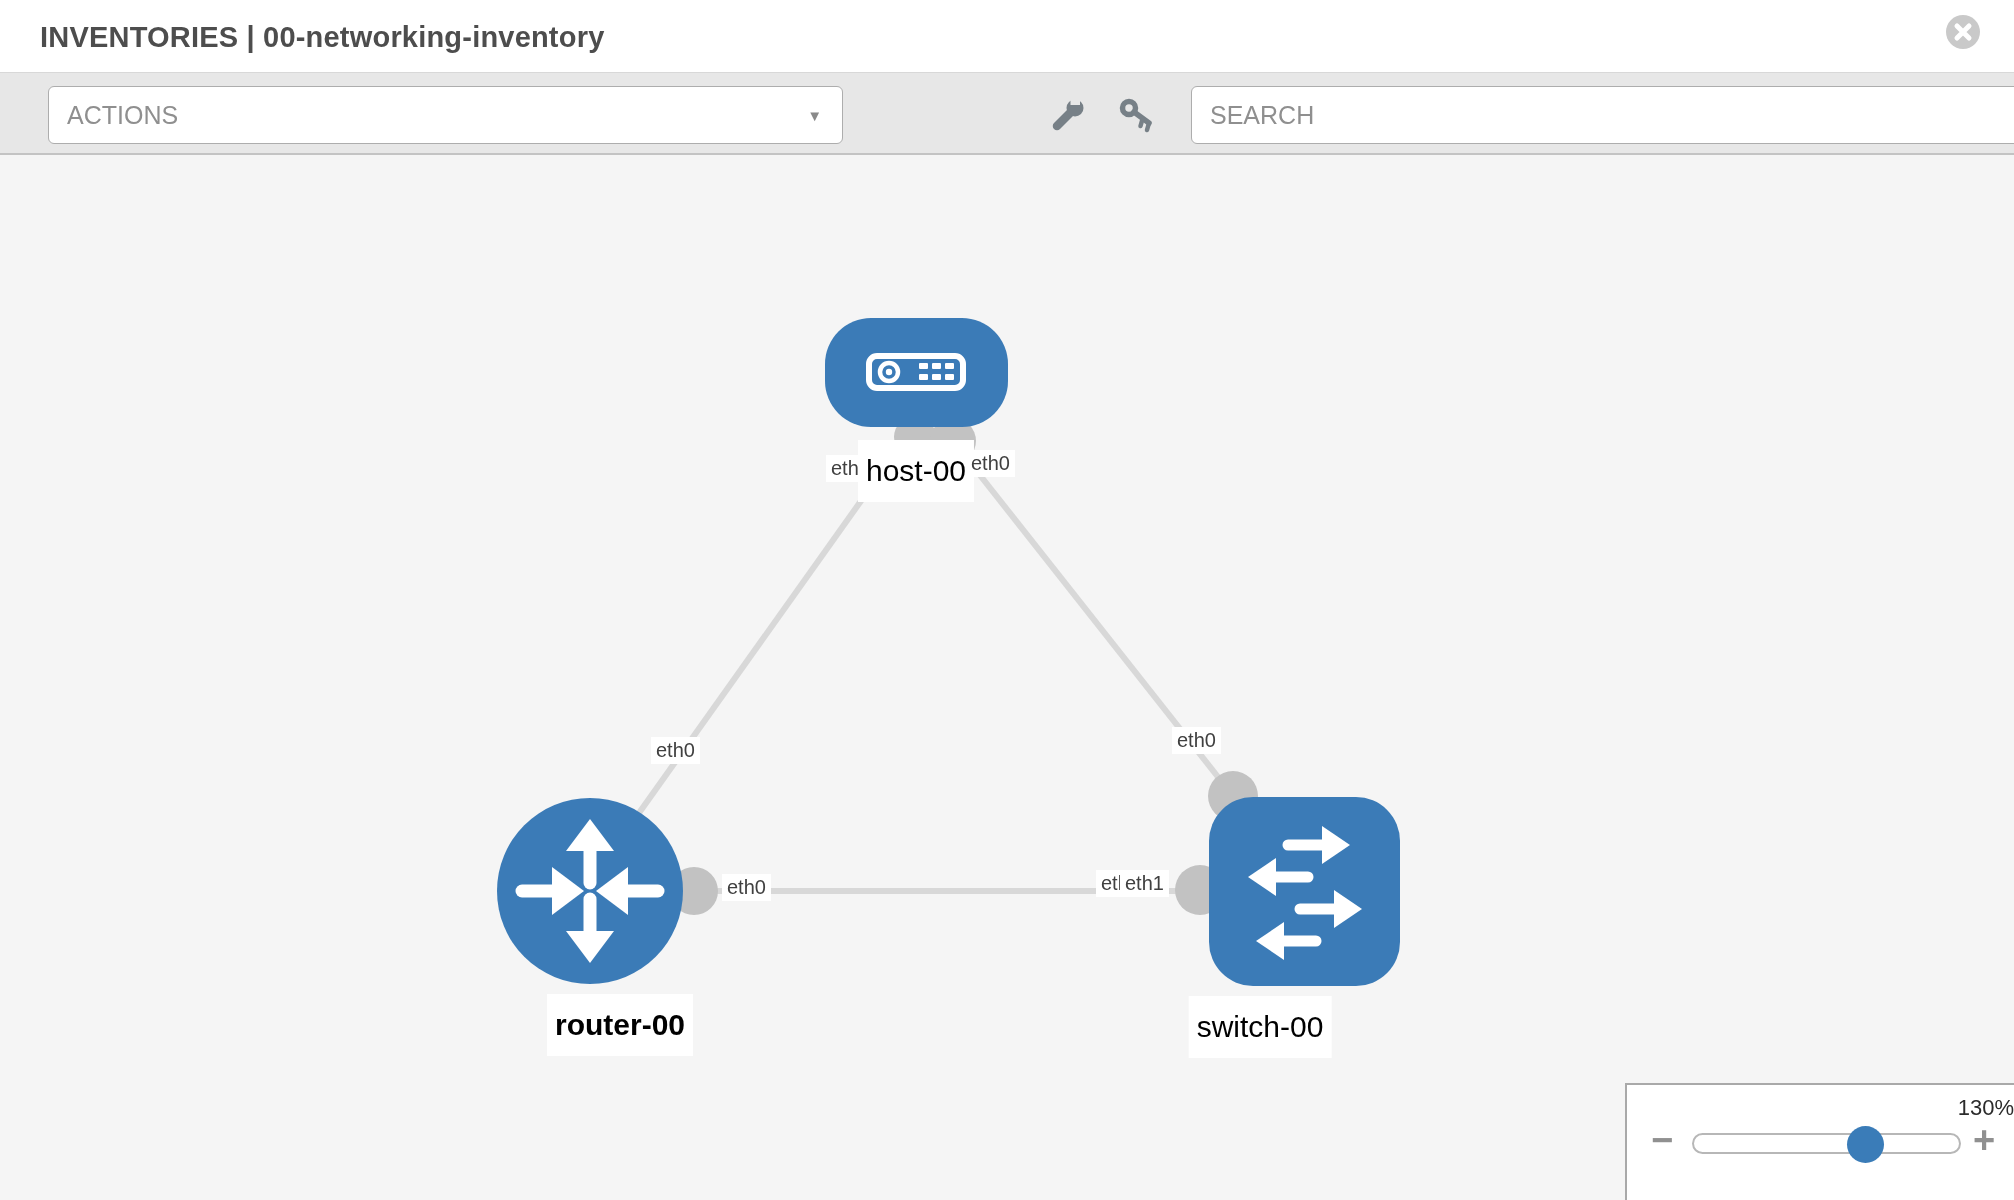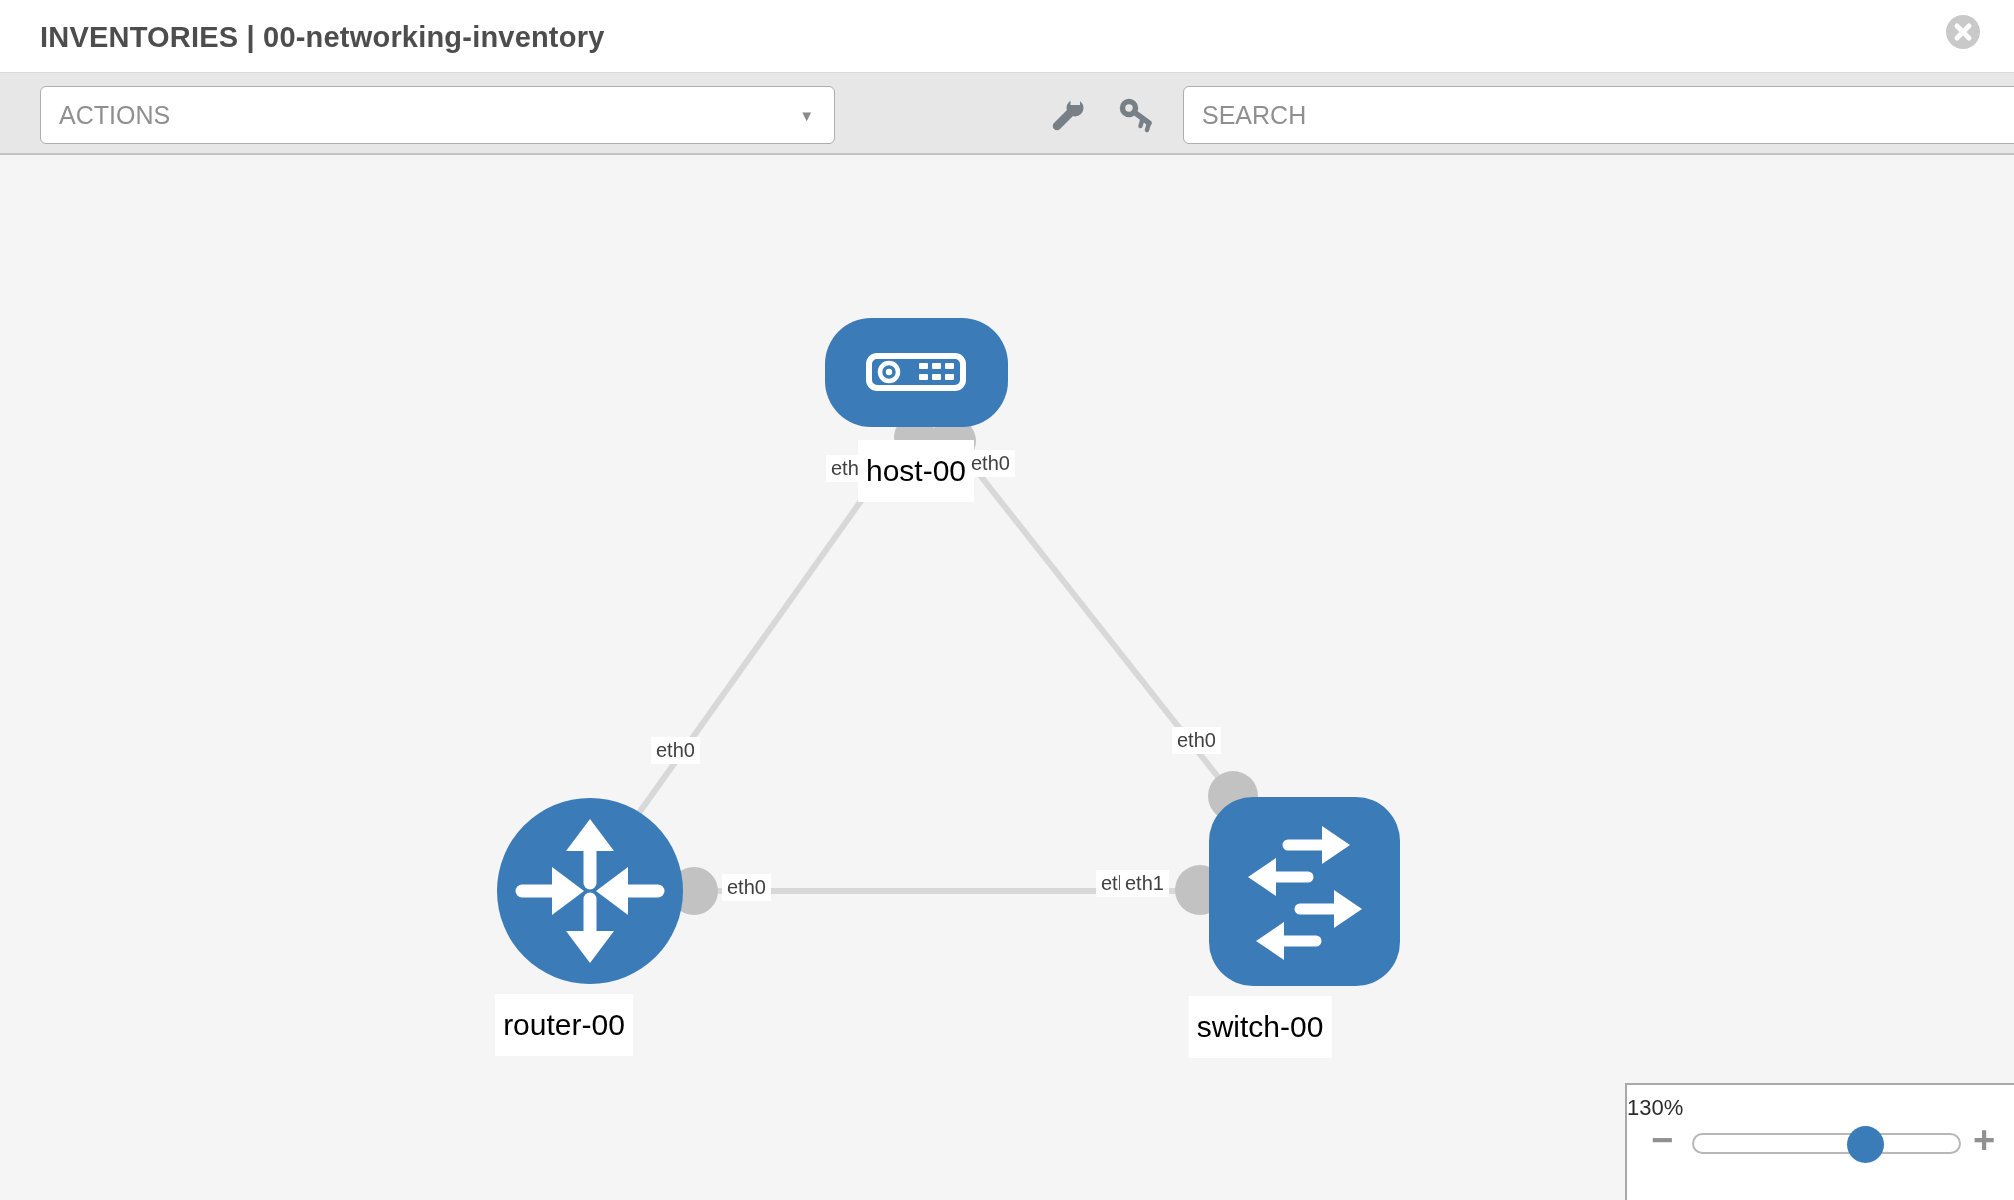--- a/index.html
+++ b/index.html
@@ -20,21 +20,21 @@
     position:absolute;right:34px;top:15px;width:34px;height:34px;border-radius:50%;
     background:#c9c9c9;cursor:pointer;
   }
   
   .toolbar{
     position:absolute;left:0;top:72px;width:2014px;height:83px;background:#e7e7e7;
     border-top:1px solid #d8d8d8;border-bottom:2px solid #c3c3c3;box-sizing:border-box;
   }
   .select-box{
     position:absolute;top:13px;height:58px;background:#ffffff;border:1px solid #adadad;
-    border-radius:6px;box-sizing:border-box;cursor:pointer;
+    border-radius:6px;box-sizing:border-box;cursor:pointer;margin-left:8px;
   }
   .select-box .sel-text{
     position:absolute;left:18px;top:0;height:56px;line-height:56px;
     font-size:25px;color:#8f8f8f;
   }
   .select-box .caret{
     position:absolute;right:20px;top:0;height:56px;line-height:58px;
     font-size:15px;color:#8a8a8a;
   }
   .tb-icon{position:absolute;top:22px;width:40px;height:40px;cursor:pointer;}
@@ -50,21 +50,21 @@
   .if-label{
     position:absolute;background:#ffffff;font-size:20px;color:#404040;
     padding:2px 5px;white-space:nowrap;z-index:2;
   }
   
   .zoom-widget{
     position:absolute;left:1625px;top:928px;width:389px;height:117px;background:#ffffff;
     border-left:2px solid #a9a9a9;border-top:2px solid #a9a9a9;box-sizing:border-box;z-index:3;
   }
   .zoom-level{
-    position:absolute;left:0;top:10px;width:100%;text-align:left;
+    position:absolute;left:0;top:10px;width:100%;text-align:right;
     font-size:22px;color:#2b2b2b;
   }
   .zoom-minus,.zoom-plus{
     position:absolute;top:36px;font-size:38px;font-weight:bold;color:#909090;
     cursor:pointer;line-height:38px;
   }
   .zoom-minus{left:24px;}
   .zoom-plus{left:346px;}
   .zoom-track{
     position:absolute;left:65px;top:48px;width:269px;height:21px;background:#ffffff;
@@ -174,21 +174,21 @@
         <path d="M1248 722 L1276 703 L1276 741 Z" stroke="none"></path>
         <line x1="1300" y1="754" x2="1336" y2="754" stroke-width="11" stroke-linecap="round"></line>
         <path d="M1362 754 L1334 735 L1334 773 Z" stroke="none"></path>
         <line x1="1316" y1="786" x2="1282" y2="786" stroke-width="11" stroke-linecap="round"></line>
         <path d="M1256 786 L1284 767 L1284 805 Z" stroke="none"></path>
       </g>
     </g>
   </svg>
 
   <div class="node-label" style="left:916px;top:285px;">host-00</div>
-  <div class="node-label" style="left:564px;top:839px;">router-00</div>
+  <div class="node-label" style="left:620px;top:839px;font-weight:bold;">router-00</div>
   <div class="node-label" style="left:1260px;top:841px;">switch-00</div>
 
   <div class="if-label" style="left:826px;top:300px;z-index:1;">eth0</div>
   <div class="if-label" style="left:966px;top:295px;">eth0</div>
   <div class="if-label" style="left:651px;top:582px;">eth0</div>
   <div class="if-label" style="left:1172px;top:572px;">eth0</div>
   <div class="if-label" style="left:722px;top:719px;">eth0</div>
   <div class="if-label" style="left:1096px;top:715px;">eth0</div>
   <div class="if-label" style="left:1120px;top:715px;z-index:3;">eth1</div>
 

